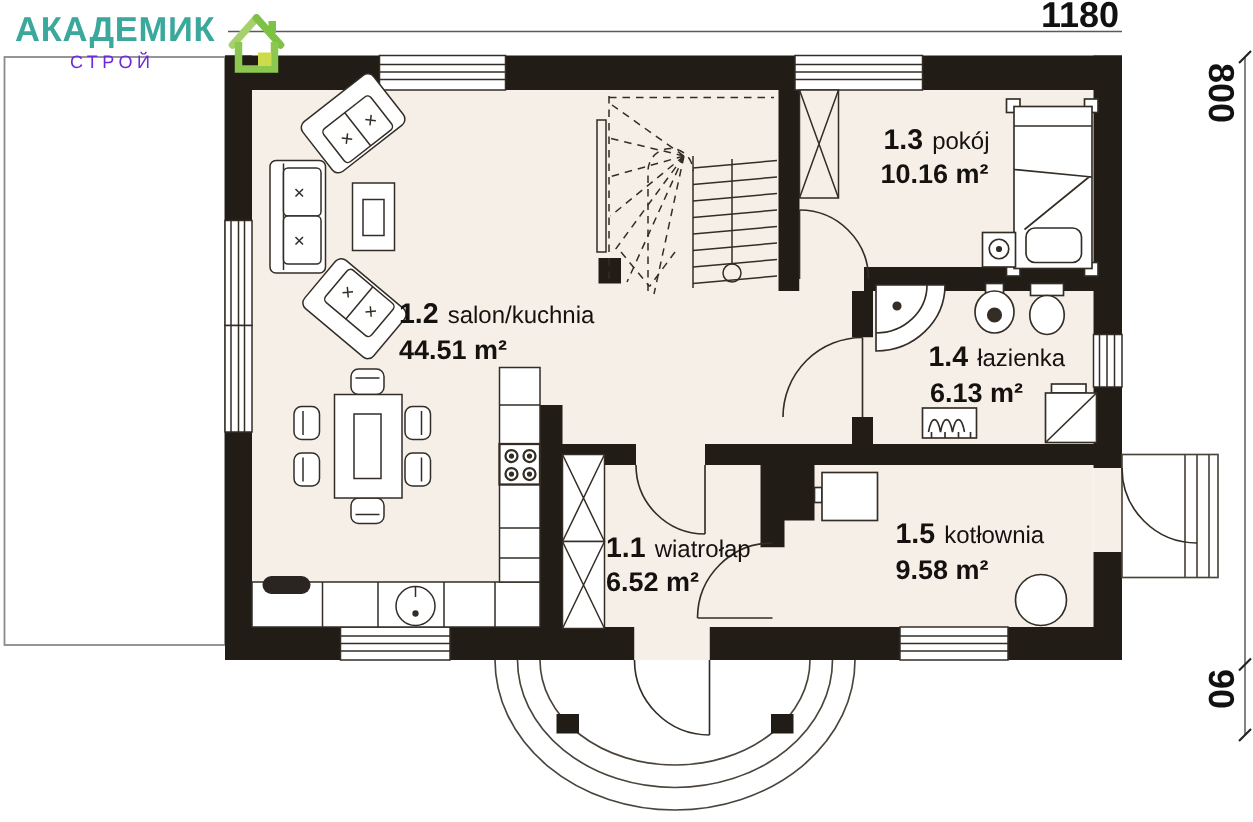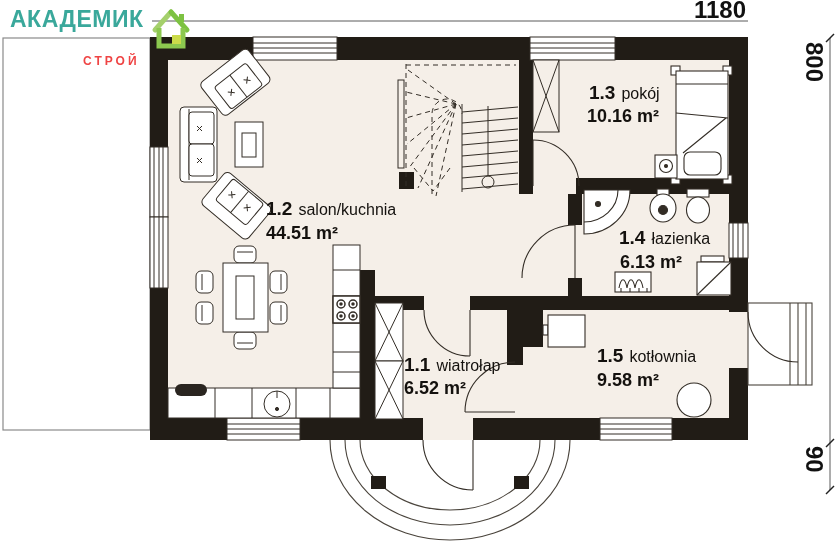--- a/index.html
+++ b/index.html
@@ -1,21 +1,21 @@
 <!DOCTYPE html>
 <html><head>
 <meta charset="utf-8">
 <style>
   html,body{margin:0;padding:0;background:#fff;}
   .stage{position:relative;width:835px;height:548px;background:#fff;overflow:hidden;
          font-family:"Liberation Sans",sans-serif;}
   .logo{position:absolute;top:8px;left:10px;display:flex;align-items:flex-start;gap:7px;z-index:2;}
-  .logo-txt{display:flex;flex-direction:column;gap:20px;}
+  .logo-txt{display:flex;flex-direction:column;}
   .logo-title{color:#3aa89b;font-weight:bold;font-size:23px;line-height:1;letter-spacing:.5px;}
-  .logo-sub{color:#ef4444;font-weight:bold;font-size:12px;letter-spacing:3px;text-align:right;
+  .logo-sub{color:#6d28d9;font-weight:normal;font-size:12px;letter-spacing:3px;text-align:center;
             margin-top:3px;padding-right:4px;}
   svg.plan{position:absolute;top:0;left:0;}
   .room-id{font-family:"Liberation Sans",sans-serif;font-weight:bold;font-size:19px;fill:#14110e;}
   .room-name{font-family:"Liberation Sans",sans-serif;font-size:16px;fill:#14110e;}
   .room-area{font-family:"Liberation Sans",sans-serif;font-weight:bold;font-size:18px;fill:#14110e;}
   .dim{font-family:"Liberation Sans",sans-serif;font-weight:bold;font-size:24px;fill:#111;}
 </style>
 </head>
 <body>
 

